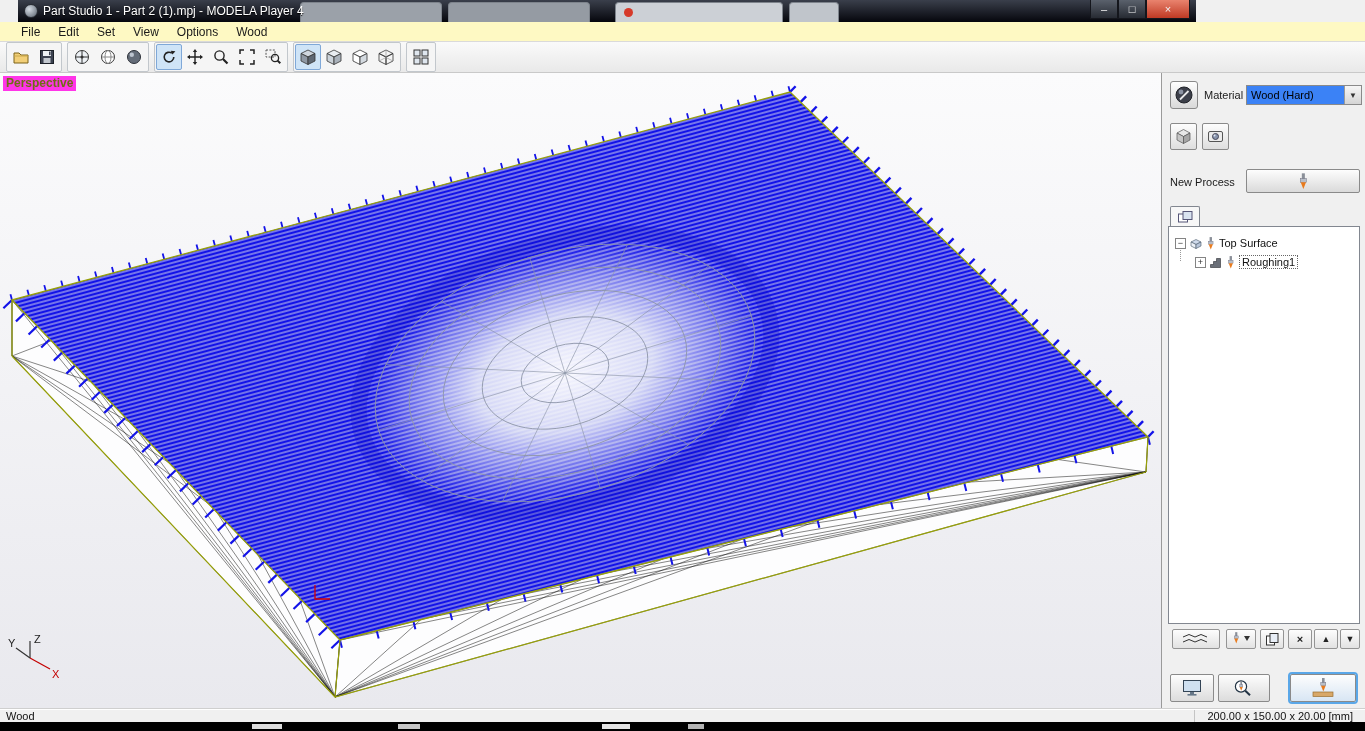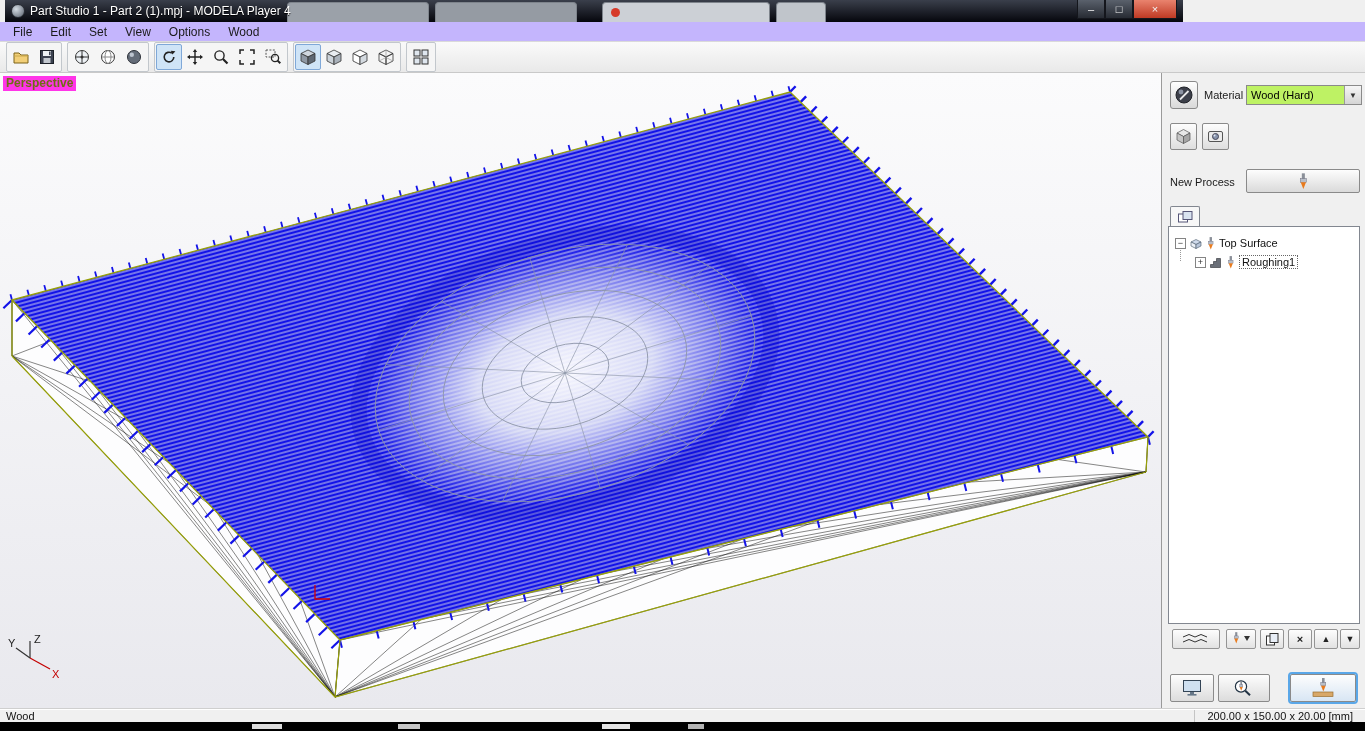--- a/index.html
+++ b/index.html
@@ -1,47 +1,47 @@
 <!DOCTYPE html>
 <html><head>
 <meta charset="utf-8">
 <style>
   *{box-sizing:border-box;margin:0;padding:0}
   html,body{width:1365px;height:731px;overflow:hidden;font-family:"Liberation Sans",sans-serif;font-size:11px;background:#f0f0f0;position:relative}
   
-  .titlebar{position:absolute;left:5px;top:0;width:1178px;height:22px;background:linear-gradient(#3a3f4b,#05060c);overflow:hidden}
+  .titlebar{position:absolute;left:18px;top:0;width:1178px;height:22px;background:linear-gradient(#3a3f4b,#05060c);overflow:hidden}
   .tab{position:absolute;top:2px;height:20px;border-radius:4px 4px 0 0;border:1px solid #7e848c;border-bottom:none}
   .tab1{left:282px;width:142px;background:#9ba1a9}
   .tab2{left:430px;width:142px;background:#959ba3}
   .tab3{left:597px;width:168px;background:#ccd0d6}
   .tab4{left:771px;width:50px;background:#c0c5cb}
   .tabdot{position:absolute;left:8px;top:5px;width:9px;height:9px;border-radius:50%;background:#d63a2a}
   .appicon{position:absolute;left:6px;top:4px;width:14px;height:14px;border-radius:50%;background:radial-gradient(circle at 35% 35%,#d4dbe3,#59616d);border:1px solid #2a2e35}
   .title-text{position:absolute;left:25px;top:4px;color:#fff;font-size:12px;white-space:nowrap;z-index:3;text-shadow:0 1px 1px #000}
   .winbtns{position:absolute;right:6px;top:0;display:flex;z-index:4}
   .winbtn{width:28px;height:19px;display:flex;align-items:center;justify-content:center;color:#f2f2f2;font-size:11px;background:linear-gradient(#5a616c,#272b33);border:1px solid #14161c;border-top:none}
   .winbtn.close{width:44px;background:linear-gradient(#e9836e,#bf3a24)}
   
-  .menubar{position:absolute;left:0;top:22px;width:1365px;height:20px;background:#c4b5fd;border-bottom:1px solid #dadada;display:flex;align-items:center;padding-left:4px;font-size:12px;color:#1a1a1a}
+  .menubar{position:absolute;left:0;top:22px;width:1365px;height:20px;background:#fef9c3;border-bottom:1px solid #dadada;display:flex;align-items:center;padding-left:12px;font-size:12px;color:#1a1a1a}
   .menu-item{padding:1px 9px;cursor:default}
   
   .toolbar{position:absolute;left:0;top:42px;width:1365px;height:31px;background:linear-gradient(#fafafa,#e9e9e9);border-bottom:1px solid #c9c9c9;display:flex;align-items:center;gap:5px;padding-left:6px}
   .tgroup{display:flex;border:1px solid #c2c7cc;background:#f5f5f5;padding:1px;border-radius:2px}
   .tbtn{width:26px;height:26px;display:flex;align-items:center;justify-content:center;border:1px solid transparent}
   .tbtn.active{background:#cfe4f7;border-color:#7fa8d8;border-radius:2px}
   
   .viewport{position:absolute;left:0;top:73px;width:1161px;height:635px;background:#c4b5fd;overflow:hidden}
   .persp{position:absolute;left:3px;top:3px;background:#ff35e8;color:#6e6e14;font-weight:bold;font-size:12px;padding:0 3px;line-height:15px}
   .gizmo{position:absolute;left:6px;top:558px}
   
   .panel{position:absolute;left:1161px;top:73px;width:196px;height:635px;background:#f0f0f0;border-left:1px solid #9a9a9a}
   .lbl{position:absolute;color:#1a1a1a}
   .matball{position:absolute;left:8px;top:8px;width:28px;height:28px;border:1px solid #8a8a8a;border-radius:3px;background:linear-gradient(#fefefe,#d9d9d9);display:flex;align-items:center;justify-content:center}
   .material-lbl{left:42px;top:16px}
-  .combo{position:absolute;left:84px;top:12px;width:116px;height:20px;background:#bef264;border:1px solid #8a8a8a;display:flex;align-items:stretch}
+  .combo{position:absolute;left:84px;top:12px;width:116px;height:20px;background:#3b82f6;border:1px solid #8a8a8a;display:flex;align-items:stretch}
   .combo-text{flex:1;padding:3px 4px;white-space:nowrap;overflow:hidden}
   .combo-btn{width:17px;display:flex;align-items:center;justify-content:center;font-size:8px;color:#333;background:linear-gradient(#f6f6f6,#d5d5d5);border-left:1px solid #9a9a9a}
   .sqbtn{position:absolute;top:50px;width:27px;height:27px;border:1px solid #8a8a8a;border-radius:2px;background:linear-gradient(#fdfdfd,#dedede);display:flex;align-items:center;justify-content:center}
   .sqbtn.b1{left:8px}.sqbtn.b2{left:40px}
   .newproc-lbl{left:8px;top:103px}
   .npbtn{position:absolute;left:84px;top:96px;width:114px;height:24px;border:1px solid #8a8a8a;border-radius:2px;background:linear-gradient(#fdfdfd,#dadada);display:flex;align-items:center;justify-content:center}
   .ptab{position:absolute;left:8px;top:133px;width:30px;height:21px;background:#f7f7f7;border:1px solid #828790;border-bottom:none;border-radius:2px 2px 0 0;display:flex;align-items:center;justify-content:center}
   .listbox{position:absolute;left:6px;top:153px;width:192px;height:398px;background:#fff;border:1px solid #828790}
   .trow{position:absolute;display:flex;align-items:center;gap:3px;height:16px}
   .trow.r1{left:6px;top:8px}

